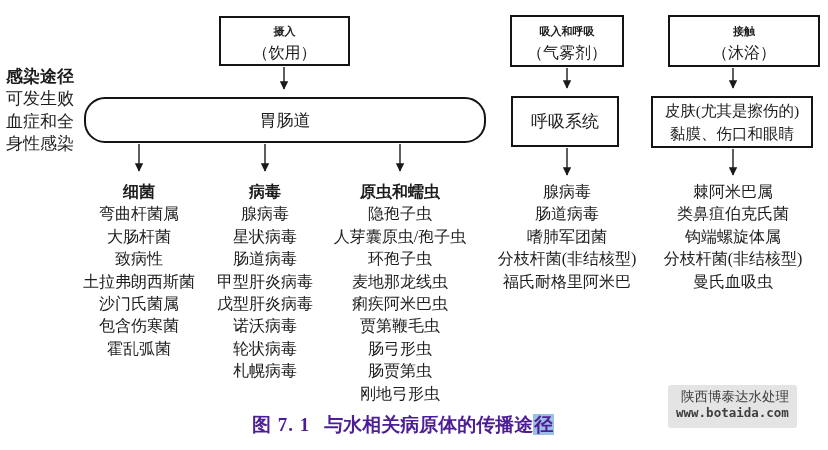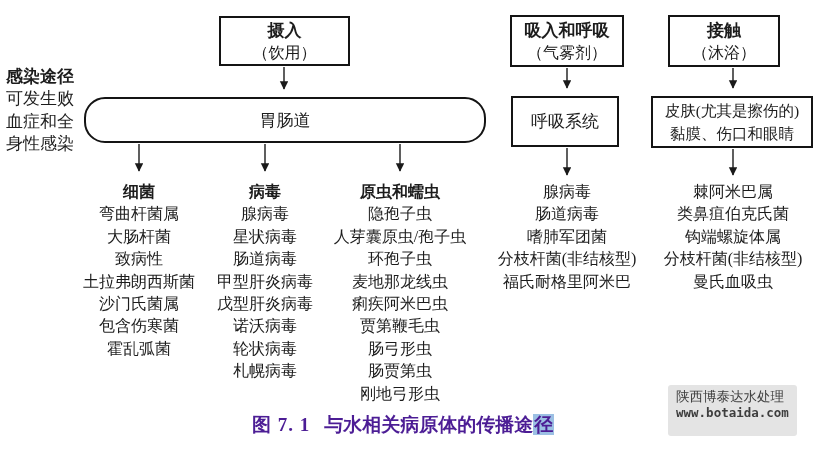--- a/index.html
+++ b/index.html
@@ -6,21 +6,21 @@
   #stage{
     position:relative;width:828px;height:450px;background:#ffffff;
     font-family:"Liberation Serif","DejaVu Serif",serif;color:#1c1c1c;
     overflow:hidden;
   }
   .box{
     position:absolute;border:2px solid #141414;background:#fff;
     display:flex;flex-direction:column;align-items:center;justify-content:center;
     text-align:center;box-sizing:border-box;
   }
-  .box .t{font-weight:bold;font-size:17px;line-height:22px;white-space:nowrap;}
+  .box .t{font-weight:bold;font-size:11px;line-height:22px;white-space:nowrap;}
   .box .s{font-size:16px;line-height:21px;white-space:nowrap;}
   .box .p{font-size:15.5px;line-height:23px;white-space:nowrap;}
   .side-note{
     position:absolute;left:6px;top:66px;width:92px;
     font-size:17px;line-height:22.4px;
   }
   .side-note .b{font-weight:bold;}
   .col{
     position:absolute;text-align:center;font-size:16px;line-height:22.4px;
     white-space:nowrap;
@@ -28,21 +28,21 @@
   .col .hdr{font-weight:bold;}
   svg.arrows{position:absolute;left:0;top:0;pointer-events:none;}
   .caption{
     position:absolute;left:0;top:412px;width:806px;text-align:center;
     font-size:19px;font-weight:bold;color:#4c1d95;white-space:nowrap;
   }
   .caption .pre{margin-right:14px;letter-spacing:1px;}
   .caption .hl{padding:0 1px;}
   .watermark{
     position:absolute;left:668px;top:385px;background:#e4e4e4;
-    border-radius:3px;padding:4px 8px 16px;text-align:left;color:#3e3e3e;
+    border-radius:3px;padding:4px 8px 8px;text-align:right;color:#3e3e3e;
   }
   .wm1{font-family:"Liberation Sans","DejaVu Sans",sans-serif;font-size:13.5px;line-height:16px;white-space:nowrap;}
   .wm2{font-family:"DejaVu Sans Mono","Liberation Mono",monospace;font-size:12.5px;font-weight:bold;line-height:15px;white-space:nowrap;}
 </style>
 </head>
 <body>
 
 <div id="stage">
 
   <div class="side-note">
@@ -53,21 +53,21 @@
   </div>
 
   <div class="box" style="left:219px;top:16px;width:131px;height:50px;">
     <div class="t">摄入</div>
     <div class="s">（饮用）</div>
   </div>
   <div class="box" style="left:510px;top:15px;width:114px;height:52px;">
     <div class="t">吸入和呼吸</div>
     <div class="s">（气雾剂）</div>
   </div>
-  <div class="box" style="left:668px;top:15px;width:112px;height:52px;">
+  <div class="box" style="left:668px;top:15px;width:152px;height:52px;">
     <div class="t">接触</div>
     <div class="s">（沐浴）</div>
   </div>
 
   <div class="box" style="left:84px;top:97px;width:402px;height:46px;border-radius:21px;">
     <div class="s" style="font-size:17px;">胃肠道</div>
   </div>
   <div class="box" style="left:511px;top:96px;width:108px;height:51px;">
     <div class="s" style="font-size:17px;">呼吸系统</div>
   </div>

